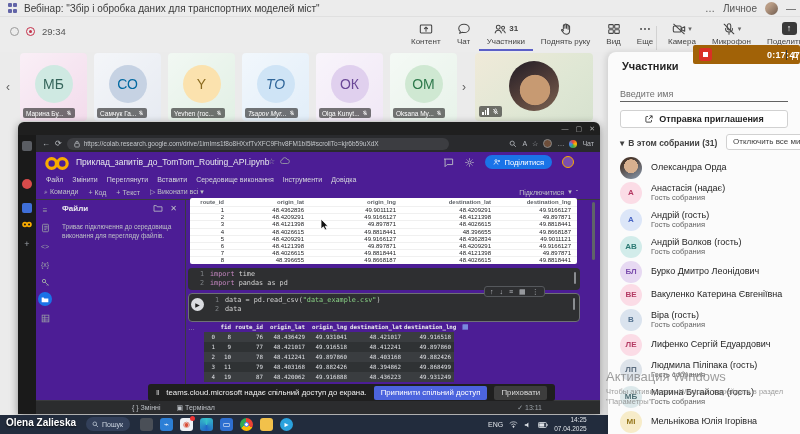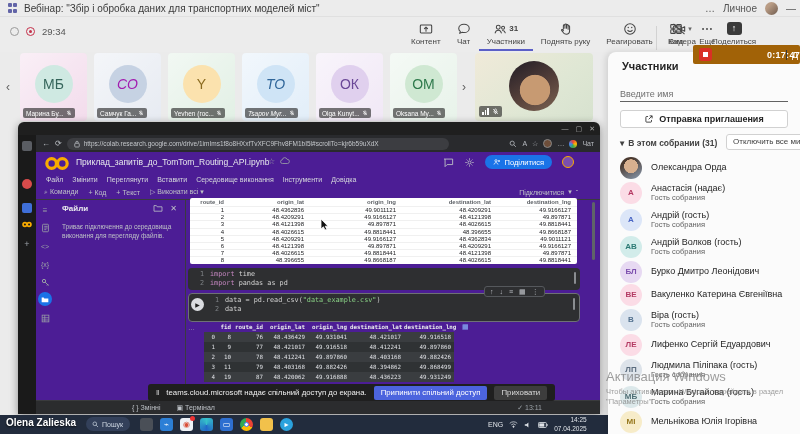--- a/index.html
+++ b/index.html
@@ -240,35 +240,20 @@
               </svg>
             </span>
           </span>
           <span class="tb-label">Поднять руку</span>
         </div>
         <div class="tb-item">
           <span class="tb-irow">
             <span>
               <svg viewBox="0 0 16 16">
                 <g fill="none" stroke="currentColor" stroke-width="1.2" stroke-linecap="round" stroke-linejoin="round">
-                  <circle cx="8" cy="8" r="6"></circle>
-                  <path d="M5.5 9.5a3.2 3.2 0 0 0 5 0"></path>
-                </g>
-                <circle cx="6" cy="6.3" r=".8" fill="currentColor"></circle>
-                <circle cx="10" cy="6.3" r=".8" fill="currentColor"></circle>
-              </svg>
-            </span>
-          </span>
-          <span class="tb-label">Реагировать</span>
-        </div>
-        <div class="tb-item">
-          <span class="tb-irow">
-            <span>
-              <svg viewBox="0 0 16 16">
-                <g fill="none" stroke="currentColor" stroke-width="1.2" stroke-linecap="round" stroke-linejoin="round">
                   <rect x="2" y="3" width="5.2" height="4.2" rx=".8"></rect>
                   <rect x="8.8" y="3" width="5.2" height="4.2" rx=".8"></rect>
                   <rect x="2" y="8.8" width="5.2" height="4.2" rx=".8"></rect>
                   <rect x="8.8" y="8.8" width="5.2" height="4.2" rx=".8"></rect>
                 </g>
               </svg>
             </span>
           </span>
           <span class="tb-label">Вид</span>
         </div>
@@ -299,20 +284,35 @@
                   <path d="M2 2.5l12 11"></path>
                 </g>
               </svg>
             </span>
             <span class="dc-chev">▾</span>
           </span>
           <span class="tb-label">Камера</span>
         </div>
         <div class="tb-item">
           <span class="tb-irow">
+            <span>
+              <svg viewBox="0 0 16 16">
+                <g fill="none" stroke="currentColor" stroke-width="1.2" stroke-linecap="round" stroke-linejoin="round">
+                  <rect x="6" y="2" width="4" height="7" rx="2"></rect>
+                  <path d="M4 7.5a4 4 0 0 0 8 0M8 11.5V14"></path>
+                  <path d="M2.5 2.5l11 11"></path>
+                </g>
+              </svg>
+            </span>
+            <span class="dc-chev">▾</span>
+          </span>
+          <span class="tb-label">Микрофон</span>
+        </div>
+        <div class="tb-item">
+          <span class="tb-irow">
             <span class="share-box">↑</span>
           </span>
           <span class="tb-label">Поделиться</span>
         </div>
       </span>
   </div>
 
   <div class="abs tile-strip">
     <span class="strip-chev" style="left:6px;">‹</span>
     <span id="tiles">
@@ -323,21 +323,21 @@
             <svg viewBox="0 0 16 16">
               <g fill="none" stroke="#fff" stroke-width="1.6">
                 <rect x="6" y="2" width="4" height="7" rx="2"></rect>
                 <path d="M4 7.5a4 4 0 0 0 8 0M8 11.5V14"></path>
                 <path d="M2.5 2.5l11 11"></path>
               </g>
             </svg>
           </div>
         </div>
         <div class="tile" style="background-color: rgb(231, 235, 242);">
-          <div class="tile-circle" style="background: rgb(198, 210, 227); color: #a21caf; font-style: italic;">СО</div>
+          <div class="tile-circle" style="background: rgb(198, 210, 227); color: #0369a1;">СО</div>
           <div class="tile-name">
             <span>Самчук Га...</span>
             <svg viewBox="0 0 16 16">
               <g fill="none" stroke="#fff" stroke-width="1.6">
                 <rect x="6" y="2" width="4" height="7" rx="2"></rect>
                 <path d="M4 7.5a4 4 0 0 0 8 0M8 11.5V14"></path>
                 <path d="M2.5 2.5l11 11"></path>
               </g>
             </svg>
           </div>

